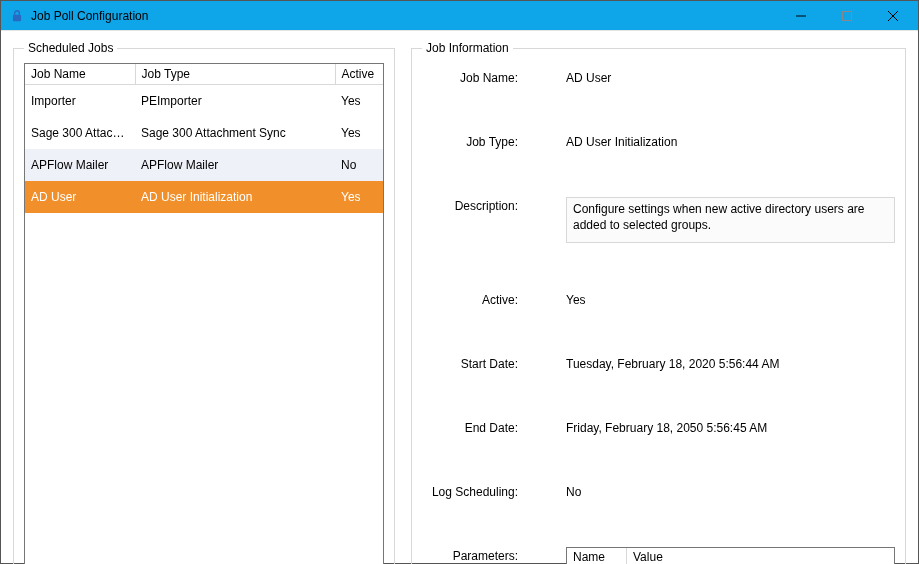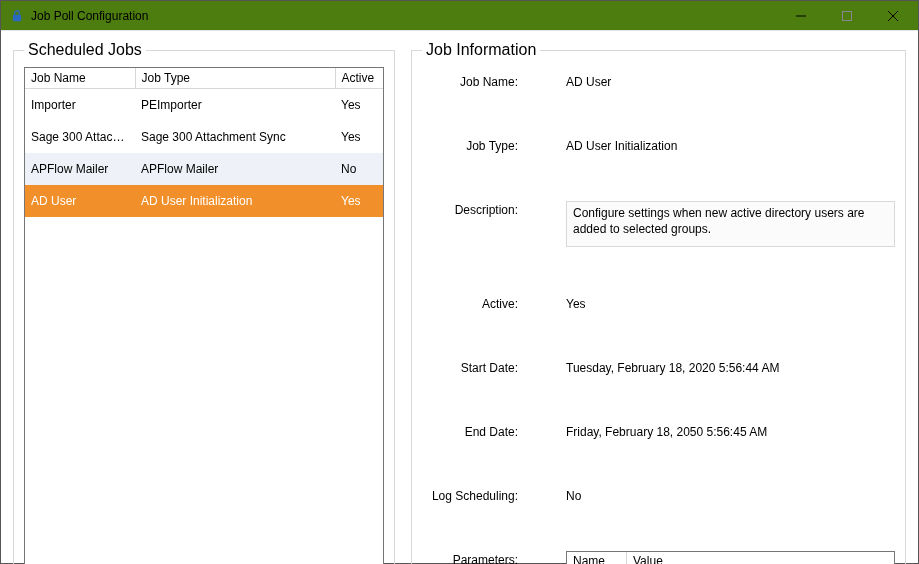--- a/index.html
+++ b/index.html
@@ -16,21 +16,21 @@
     border: 1px solid #555;
     display: flex;
     flex-direction: column;
     background: #fff;
   }
   .titlebar {
     height: 30px;
     display: flex;
     align-items: center;
     padding: 0 2px 0 8px;
-    background: #4d7c0f;
+    background: #0ea5e9;
     border-bottom: 1px solid #e5e5e5;
   }
   .titlebar .appicon {
     width: 16px; height: 16px;
     margin-right: 6px;
     display: flex; align-items: center; justify-content: center;
   }
   .titlebar .title { flex: 0 0 auto; }
   .titlebar .spacer { flex: 1; }
   .winbtn {
@@ -53,21 +53,21 @@
     min-height: 0;
   }
   fieldset.group {
     border: 1px solid #d8d8d8;
     margin: 0;
     padding: 8px 10px 10px 10px;
     position: relative;
   }
   fieldset.group > legend {
     padding: 0 4px;
-    font-size: 16px;
+    font-size: 12px;
     color: #000;
   }
   .left-group {
     width: 382px;
     display: flex;
     flex-direction: column;
   }
   .right-group {
     flex: 1;
     display: flex;

